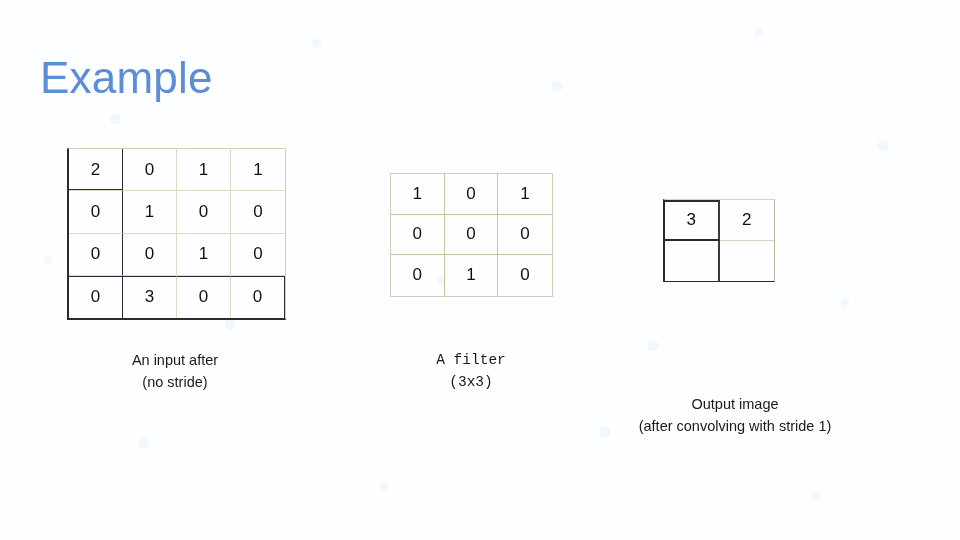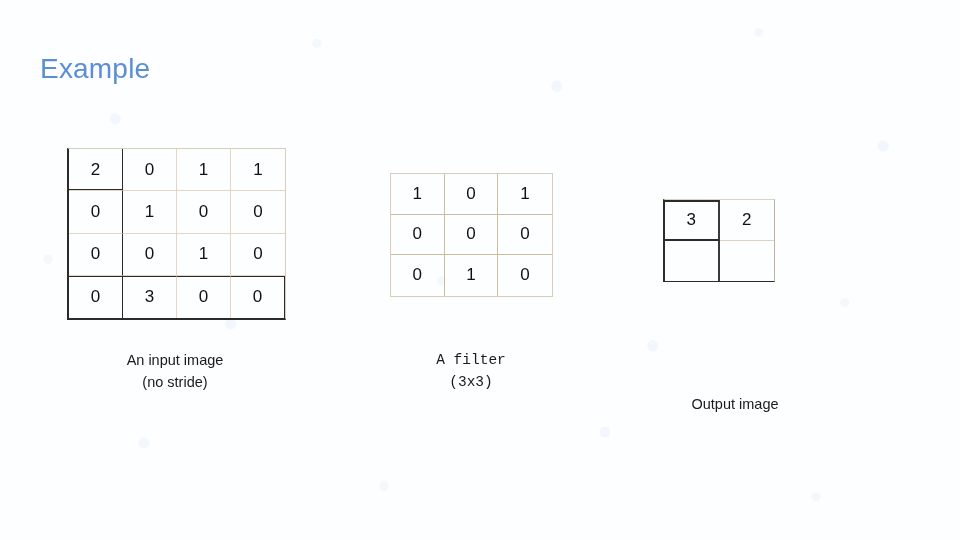--- a/index.html
+++ b/index.html
@@ -42,21 +42,21 @@
 
   .slide {
     position: absolute;
     inset: 0;
   }
 
   .slide-title {
     position: absolute;
     left: 40px;
     top: 52px;
-    font-size: 28px;
+    font-size: 44px;
     font-weight: 400;
     color: #5b8ed6;
     letter-spacing: 0.2px;
     line-height: 1.2;
   }
 
   
   .grid {
     position: absolute;
     display: grid;
@@ -198,26 +198,27 @@
   </div>
 
   <div class="grid" id="output-grid">
     <div class="cell r0 c0">3</div>
     <div class="cell r0 c1">2</div>
     <div class="cell r1 c0"></div>
     <div class="cell r1 c1"></div>
   </div>
 
   <div class="caption" id="caption-input">
-    <span>An input image</span>
+    <span>An input after</span>
     <span class="caption-line2">(no stride)</span>
   </div>
 
   <div class="caption" id="caption-filter">
     <span>A filter</span>
     <span class="caption-line2">(3x3)</span>
   </div>
 
   <div class="caption" id="caption-output">
     <span>Output image</span>
+    <span class="caption-line2">(after convolving with stride 1)</span>
   </div>
 
 </div>
 
 </body></html>

